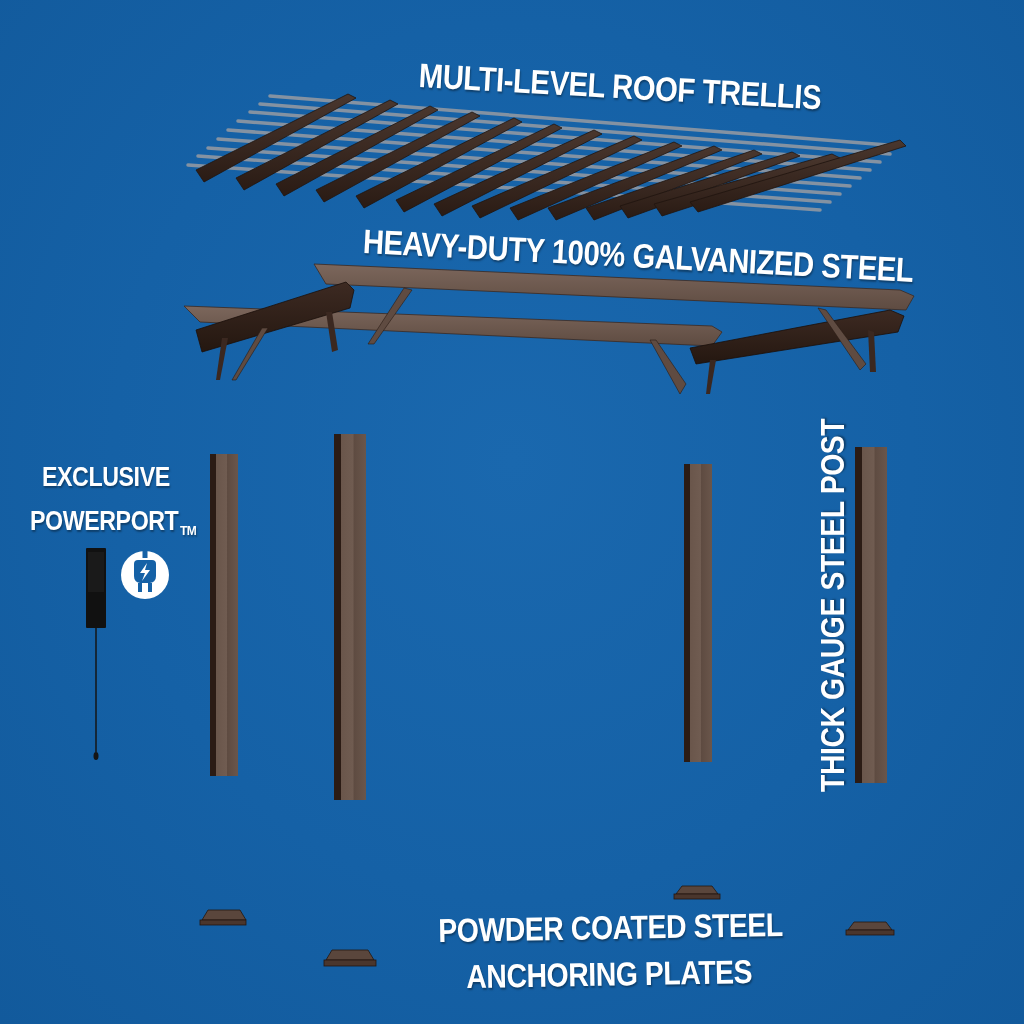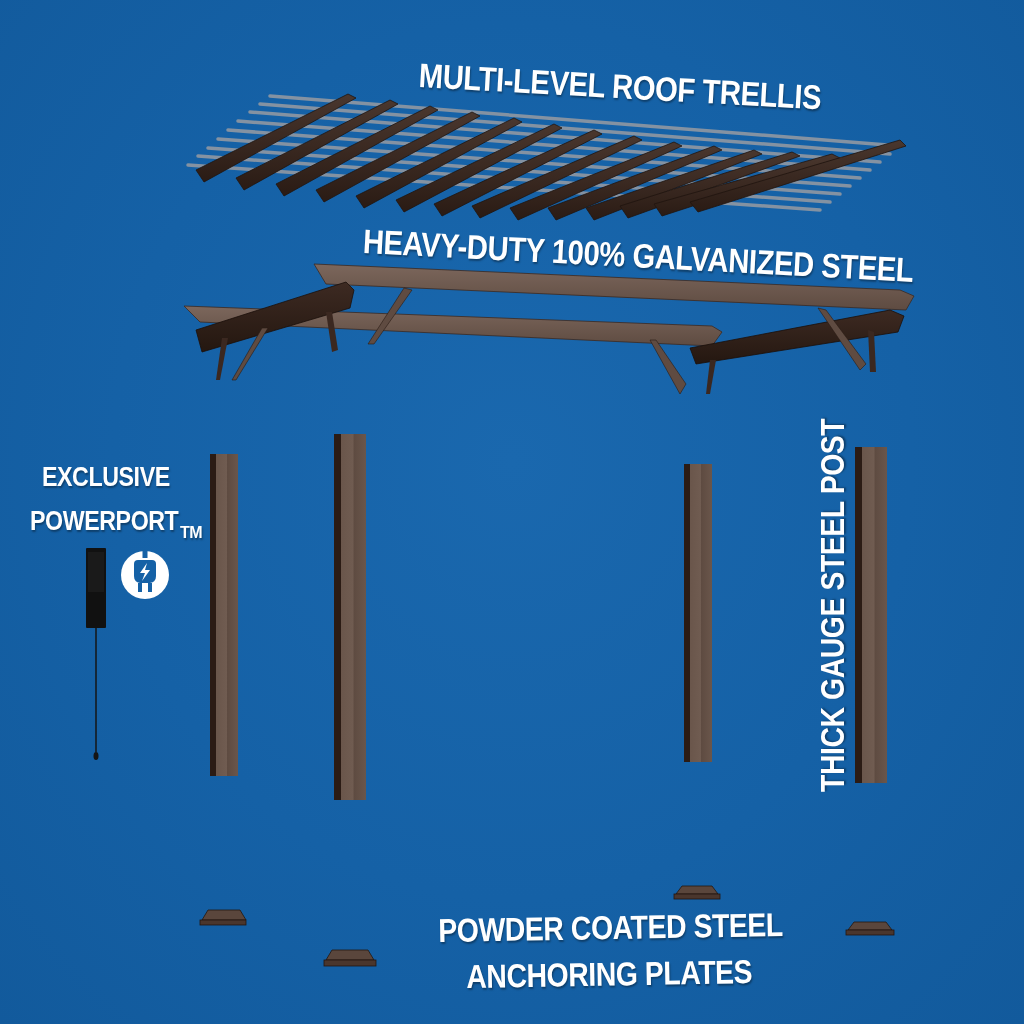--- a/index.html
+++ b/index.html
@@ -19,21 +19,21 @@
       font-weight: bold;
       letter-spacing: -0.5px;
       text-shadow: 1px 2px 2px rgba(0,0,0,0.35);
       white-space: nowrap;
       transform-origin: left top;
     }
     #lbl-trellis { left: 420px; top: 56px; font-size: 34px; transform: rotate(3.2deg) scaleX(0.86); }
     #lbl-steel   { left: 364px; top: 222px; font-size: 34px; transform: rotate(3.0deg) scaleX(0.86); }
     #lbl-power1  { left: 42px; top: 462px; font-size: 27px; transform: scaleX(0.86); }
     #lbl-power2  { left: 30px; top: 506px; font-size: 27px; transform: scaleX(0.86); }
-    #lbl-tm      { left: 180px; top: 524px; font-size: 16px; }
+    #lbl-tm      { left: 180px; top: 524px; font-size: 12px; }
     #lbl-post    { left: 814px; top: 792px; font-size: 33px; transform: rotate(-90deg) scaleX(0.86); }
     #lbl-plates1 { left: 438px; top: 912px; font-size: 33px; transform: rotate(-1deg) scaleX(0.86); }
     #lbl-plates2 { left: 466px; top: 958px; font-size: 33px; transform: rotate(-1deg) scaleX(0.86); }
 
     .layer { position: absolute; left: 0; top: 0; width: 1024px; height: 1024px; }
 
     .power-icon {
       position: absolute; left: 120px; top: 550px; width: 50px; height: 50px;
     }
     .powerport-device { position: absolute; left: 84px; top: 548px; width: 24px; height: 220px; }

